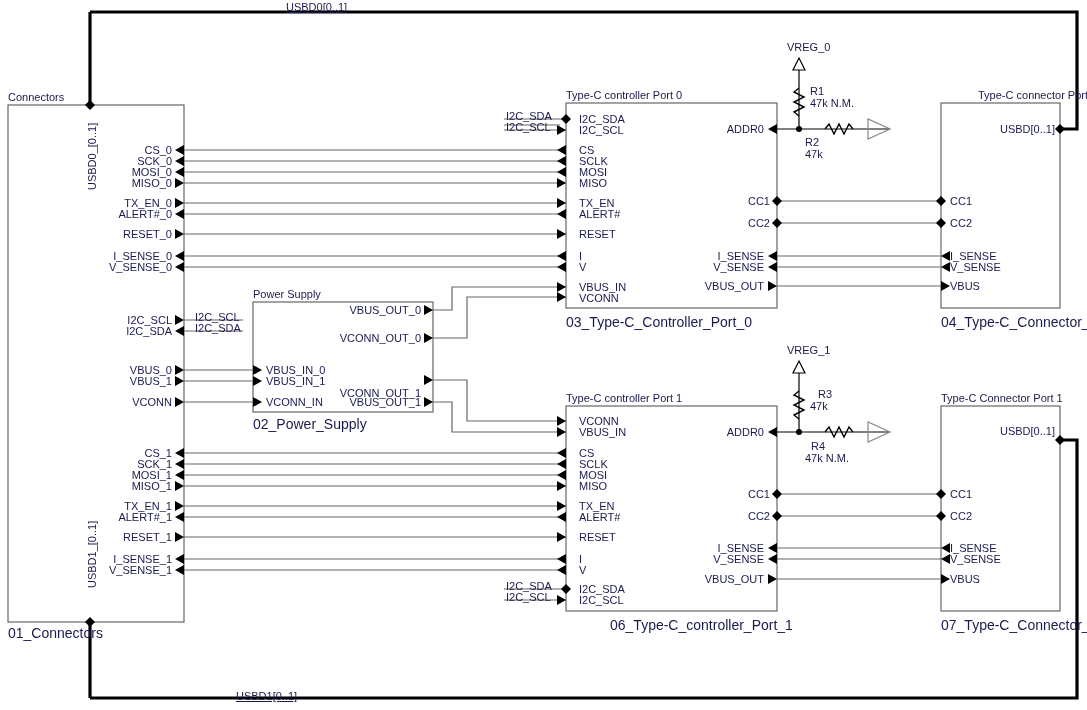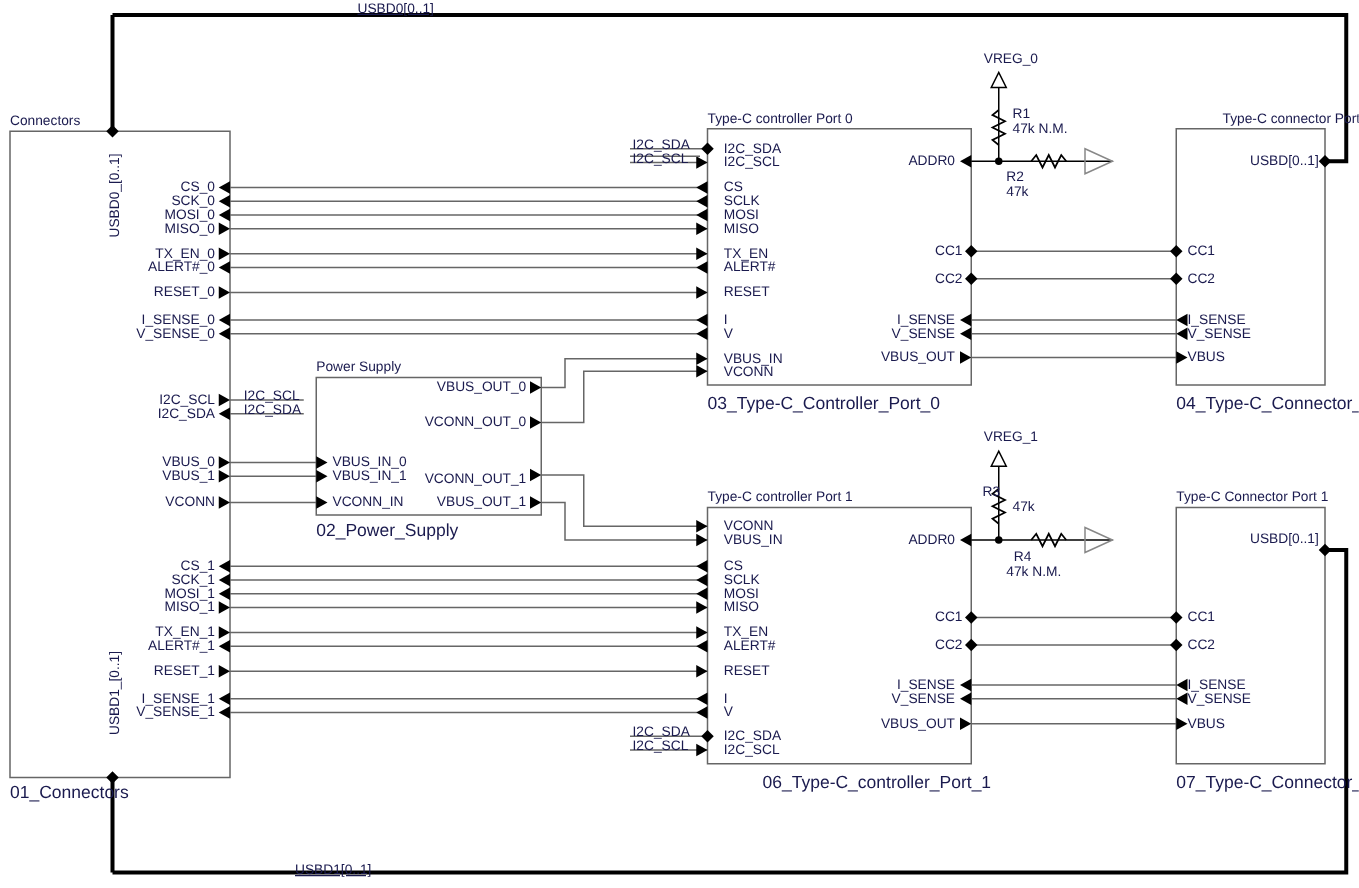--- a/index.html
+++ b/index.html
@@ -298,21 +298,21 @@
 <div class="lbl r" style="left:172px;top:554px;">I_SENSE_1</div>
 <div class="lbl r" style="left:172px;top:565px;">V_SENSE_1</div>
 
 <div class="blk-title" style="left:253px;top:288px;">Power Supply</div>
 <div class="blk-foot" style="left:253px;top:416px;">02_Power_Supply</div>
 <div class="lbl" style="left:266px;top:365px;">VBUS_IN_0</div>
 <div class="lbl" style="left:266px;top:376px;">VBUS_IN_1</div>
 <div class="lbl" style="left:266px;top:397px;">VCONN_IN</div>
 <div class="lbl r" style="left:421px;top:305px;">VBUS_OUT_0</div>
 <div class="lbl r" style="left:421px;top:333px;">VCONN_OUT_0</div>
-<div class="lbl r" style="left:421px;top:378px;">VCONN_OUT_1</div>
+<div class="lbl r" style="left:421px;top:388px;">VCONN_OUT_1</div>
 <div class="lbl r" style="left:421px;top:397px;">VBUS_OUT_1</div>
 
 <div class="blk-title" style="left:566px;top:89px;">Type-C controller Port 0</div>
 <div class="blk-foot" style="left:566px;top:314px;">03_Type-C_Controller_Port_0</div>
 <div class="netlbl" style="left:506px;top:110px;">I2C_SDA</div>
 <div class="netlbl" style="left:506px;top:121px;">I2C_SCL</div>
 
 <div class="lbl" style="left:579px;top:114px;">I2C_SDA</div>
 <div class="lbl" style="left:579px;top:125px;">I2C_SCL</div>
 <div class="lbl" style="left:579px;top:145px;">CS</div>
@@ -378,18 +378,18 @@
 <div class="lbl" style="left:950px;top:554px;">V_SENSE</div>
 <div class="lbl" style="left:950px;top:574px;">VBUS</div>
 
 <div class="netlbl" style="left:787px;top:41px;">VREG_0</div>
 <div class="netlbl" style="left:810px;top:85px;">R1</div>
 <div class="netlbl" style="left:810px;top:97px;">47k N.M.</div>
 <div class="netlbl" style="left:805px;top:136px;">R2</div>
 <div class="netlbl" style="left:805px;top:148px;">47k</div>
 
 <div class="netlbl" style="left:787px;top:344px;">VREG_1</div>
-<div class="netlbl" style="left:786px;top:388px;">R3</div>
+<div class="netlbl" style="left:818px;top:388px;">R3</div>
 <div class="netlbl" style="left:810px;top:400px;">47k</div>
 <div class="netlbl" style="left:811px;top:440px;">R4</div>
 <div class="netlbl" style="left:805px;top:452px;">47k N.M.</div>
 
 </div>
 
 </body></html>

